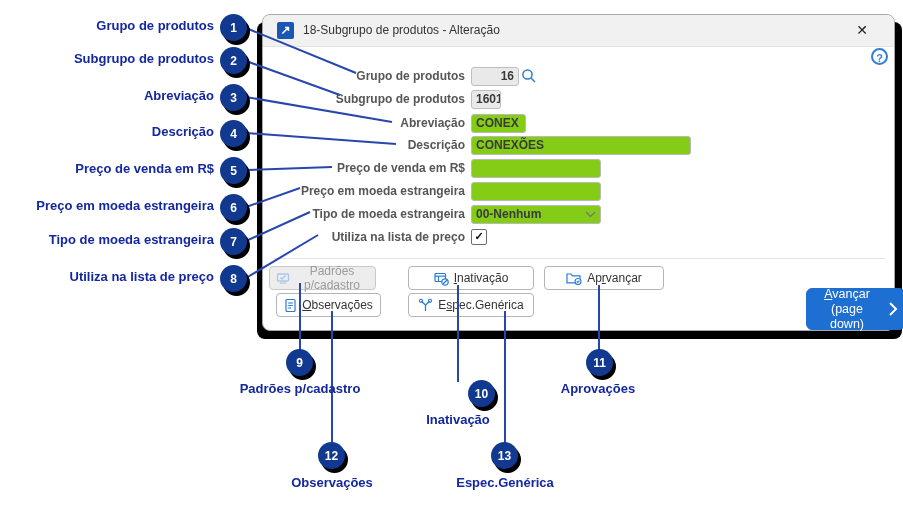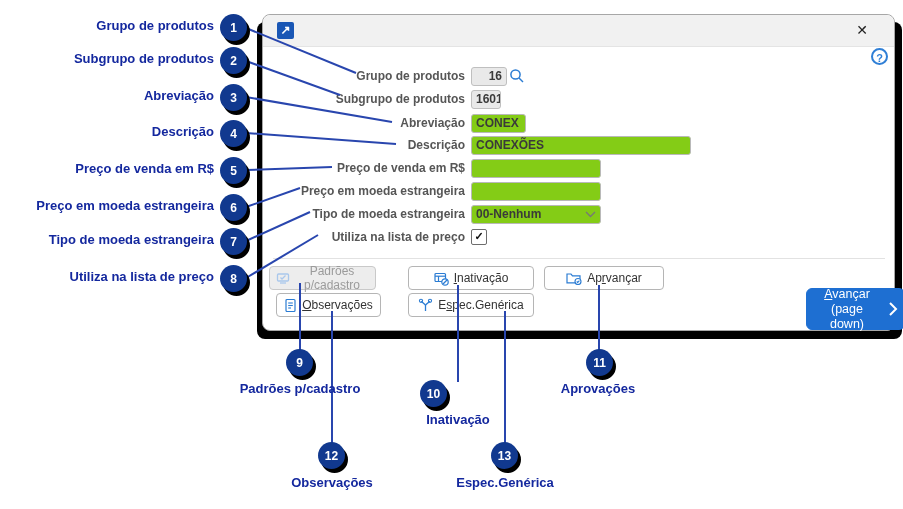--- a/index.html
+++ b/index.html
@@ -70,27 +70,28 @@
   .ann.bottomside{width:220px;text-align:center;}
 </style>
 </head>
 <body>
 
 <div class="canvas">
 
   <div class="dialog">
     <div class="titlebar">
       <div class="appicon">↗</div>
+      <div class="wtitle">18-Subgrupo de produtos - Alteração</div>
       <div class="closebtn">✕</div>
     </div>
     <div class="helpbtn">?</div>
 
     <div class="row" style="top:51px">
       <div class="flabel">Grupo de produtos</div>
-      <div class="field ro num" style="width:36px">16</div>
+      <div class="field ro num" style="width:48px">16</div>
       <span class="magwrap">
         <svg width="16" height="16" viewBox="0 0 16 16">
             <circle cx="6.5" cy="6.5" r="4.6" fill="none" stroke="#2b7cd3" stroke-width="1.5"></circle>
             <line x1="10" y1="10" x2="14" y2="14" stroke="#2b7cd3" stroke-width="1.5"></line>
           </svg>
       </span>
     </div>
 
     <div class="row" style="top:74px">
       <div class="flabel">Subgrupo de produtos</div>
@@ -240,21 +241,21 @@
   <div class="balloon" style="left:220px;top:14px">1</div>
   <div class="balloon" style="left:220px;top:47px">2</div>
   <div class="balloon" style="left:220px;top:84px">3</div>
   <div class="balloon" style="left:220px;top:120px">4</div>
   <div class="balloon" style="left:220px;top:157px">5</div>
   <div class="balloon" style="left:220px;top:194px">6</div>
   <div class="balloon" style="left:220px;top:228px">7</div>
   <div class="balloon" style="left:220px;top:265px">8</div>
 
   <div class="balloon" style="left:286px;top:349px">9</div>
-  <div class="balloon" style="left:420px;top:380px">10</div>
+  <div class="balloon" style="left:468px;top:380px">10</div>
   <div class="balloon" style="left:586px;top:349px">11</div>
   <div class="balloon" style="left:318px;top:442px">12</div>
   <div class="balloon" style="left:491px;top:442px">13</div>
 
   <div class="ann bottomside" style="left:190px;top:381px">Padrões p/cadastro</div>
   <div class="ann bottomside" style="left:348px;top:412px">Inativação</div>
   <div class="ann bottomside" style="left:488px;top:381px">Aprovações</div>
   <div class="ann bottomside" style="left:222px;top:475px">Observações</div>
   <div class="ann bottomside" style="left:395px;top:475px">Espec.Genérica</div>
 

